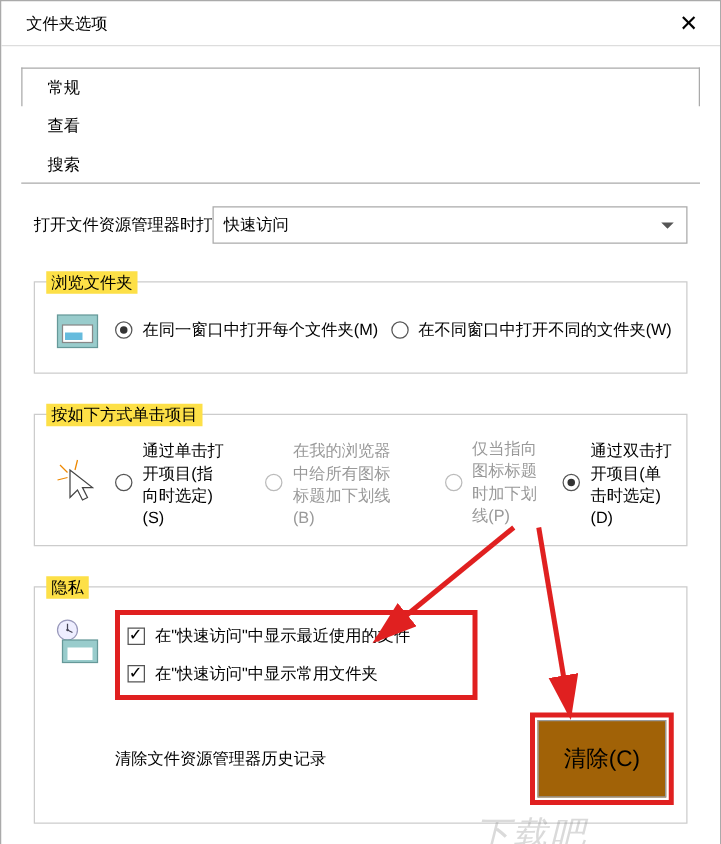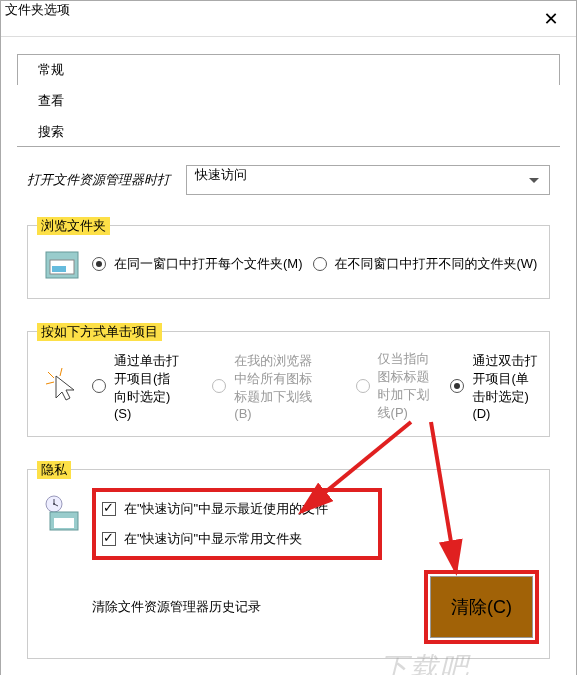--- a/index.html
+++ b/index.html
@@ -1,28 +1,28 @@
 <!DOCTYPE html>
 <html><head>
   <meta charset="utf-8">
   <style>
     * { box-sizing: border-box; margin: 0; padding: 0; }
     body { font-family: "Microsoft YaHei", "Segoe UI", sans-serif; font-size: 13px; background: #fff; width: 577px; }
     .window { width: 577px; border: 1px solid #aaa; background: #fff; }
-    .titlebar { display: flex; justify-content: space-between; height: 36px; border-bottom: 1px solid #ddd; padding-left: 4px; }
+    .titlebar { display: flex; justify-content: space-between; align-items: center; height: 36px; border-bottom: 1px solid #ddd; padding-left: 20px; }
     .titlebar-title { font-size: 13px; }
     .close-btn { width: 50px; height: 36px; display: flex; align-items: center; justify-content: center; font-size: 18px; cursor: pointer; font-family: Arial; }
     .content { padding: 10px 16px 10px 16px; position: relative; }
     .tabs { display: flex; border-bottom: 1px solid #aaa; margin-top: 6px; flex-direction: column; }
     .tab { padding: 6px 20px; border: 1px solid transparent; border-bottom: none; cursor: pointer; position: relative; top: 1px; }
     .tab.active { border-color: #aaa; background: #fff; }
     .body { padding: 18px 10px 10px 10px; }
     .row { display: flex; align-items: center; margin-bottom: 12px; }
-    .open-label { margin-right: 16px; font-style: italic; }
-    .combo { flex: 1; height: 30px; border: 1px solid #aaa; padding: 0 28px 0 8px; display: flex; align-items: flex-start; position: relative; background: #fff; }
+    .open-label { margin-right: 0; }
+    .combo { flex: 1; height: 30px; border: 1px solid #aaa; padding: 0 28px 0 8px; display: flex; align-items: center; position: relative; background: #fff; }
     .combo::after { content: ""; position: absolute; right: 10px; top: 12px; border-left: 5px solid transparent; border-right: 5px solid transparent; border-top: 5px solid #555; }
     .group { margin: 12px 0 14px 0; }
     .group-title { display: inline-block; background: #fde047; padding: 0 4px; position: relative; top: 10px; left: 10px; z-index: 2; }
     .group-box { border: 1px solid #ccc; padding: 18px 10px 14px 10px; }
     .group-inner { display: flex; align-items: center; }
     .icon { width: 40px; height: 40px; margin: 0 10px 0 4px; flex-shrink: 0; }
     .opts { display: flex; flex-direction: row; gap: 10px; }
     .radio-row { display: flex; align-items: center; gap: 8px; }
     .radio { width: 14px; height: 14px; border-radius: 50%; border: 1px solid #555; display: inline-block; position: relative; flex-shrink: 0; }
     .radio.sel::after { content: ""; position: absolute; width: 6px; height: 6px; background: #333; border-radius: 50%; top: 3px; left: 3px; }

